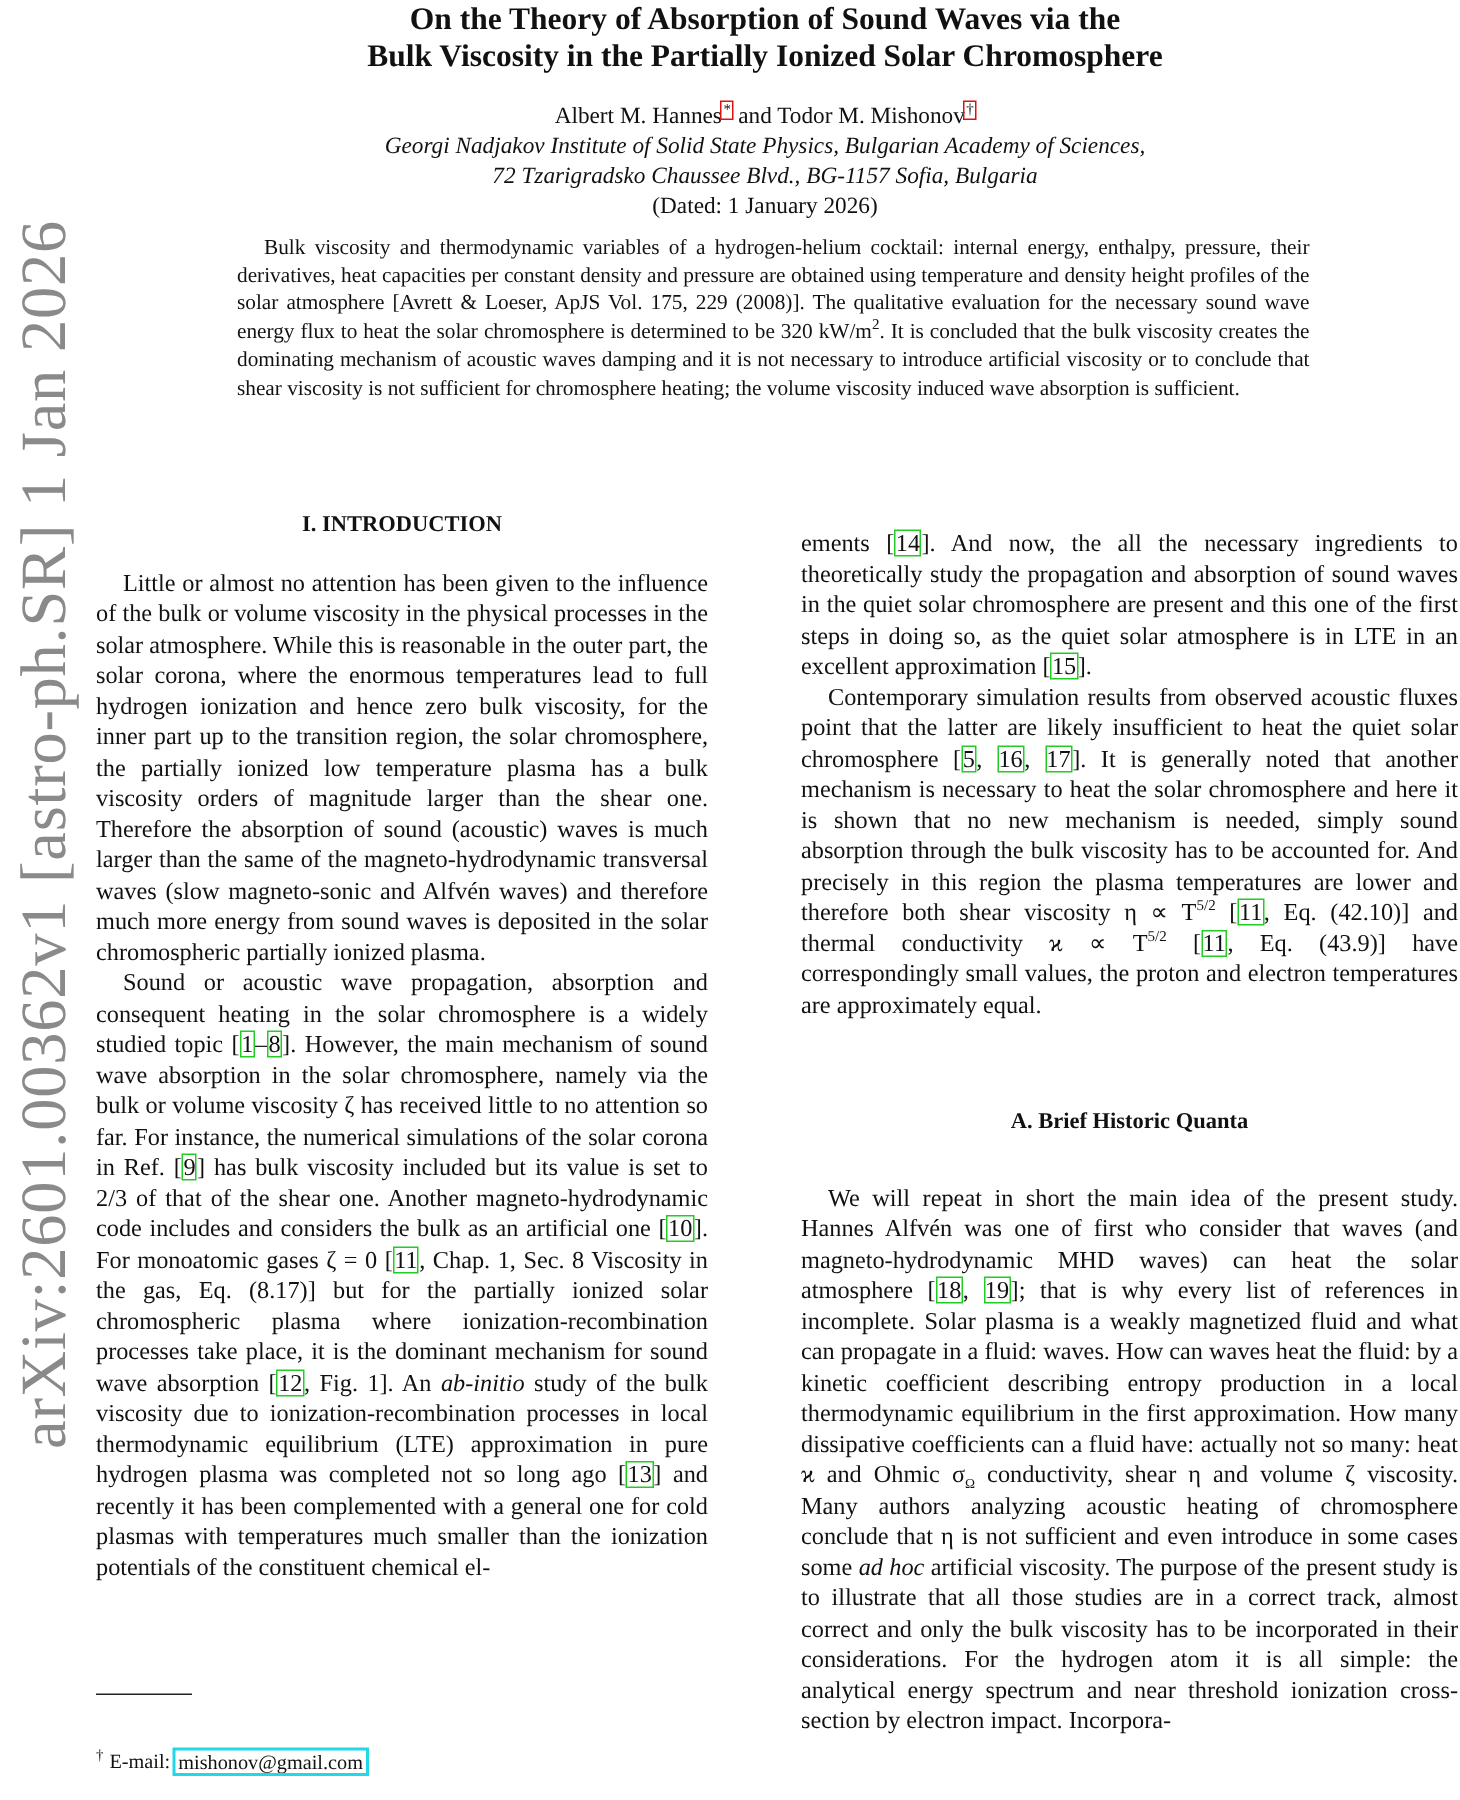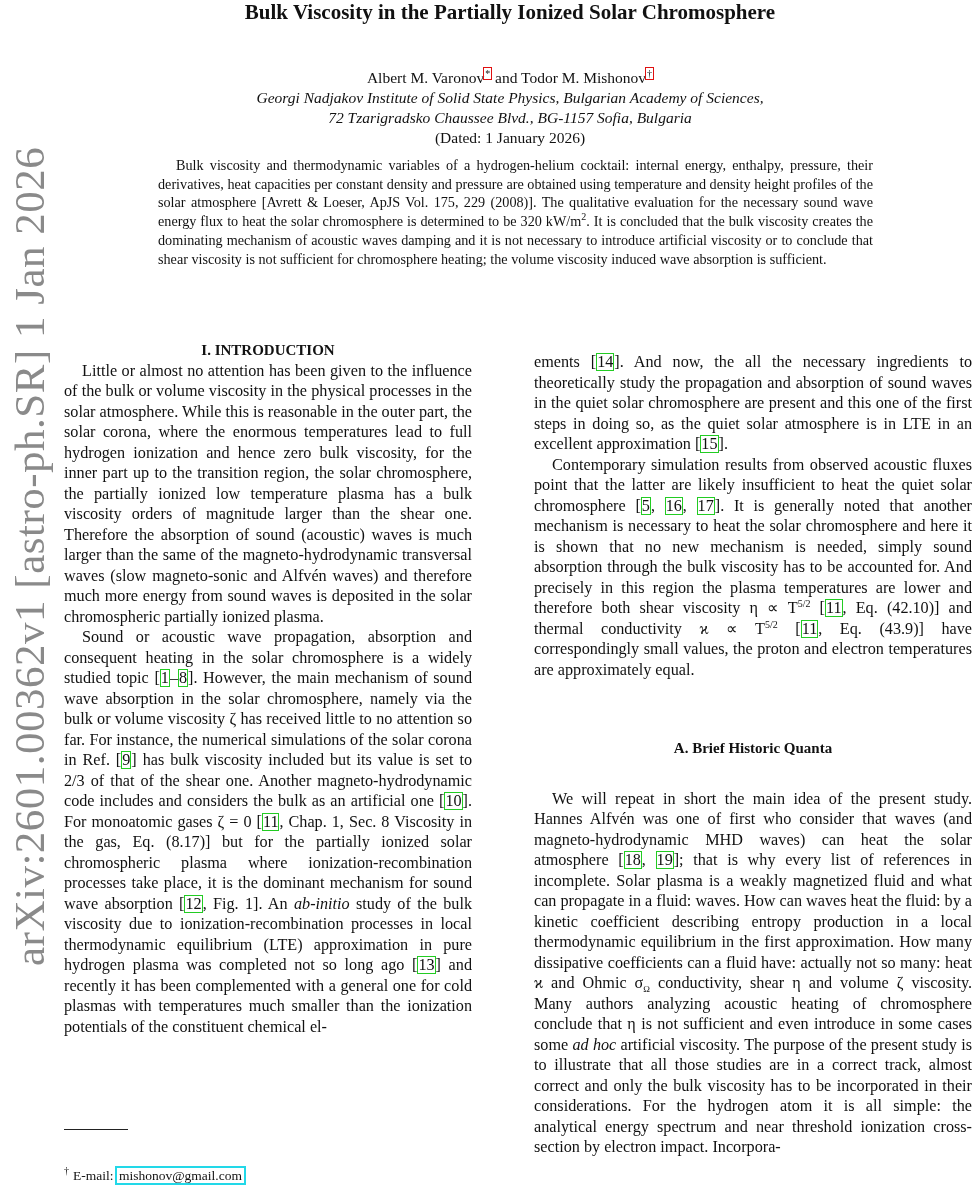--- a/index.html
+++ b/index.html
@@ -59,36 +59,37 @@
   sup { font-size: 10px; line-height: 0; }
   sub { font-size: 9px; line-height: 0; }
   i { font-style: italic; }
 </style>
 </head>
 <body>
 
 <div class="sidebar-id">arXiv:2601.00362v1  [astro-ph.SR]  1 Jan 2026</div>
 
 <div class="title">
+  <div>On the Theory of Absorption of Sound Waves via the</div>
   <div>Bulk Viscosity in the Partially Ionized Solar Chromosphere</div>
 </div>
 
 <div class="authors">
   <div>
-    <span>Albert M. Varonov</span><sup class="ref-box-red">*</sup><span> and </span><span>Todor M. Mishonov</span><sup class="ref-box-red">†</sup>
+    <span>Albert M. Hannes</span><sup class="ref-box-red">*</sup><span> and </span><span>Todor M. Mishonov</span><sup class="ref-box-red">†</sup>
   </div>
   <div class="affil">Georgi Nadjakov Institute of Solid State Physics, Bulgarian Academy of Sciences,</div>
   <div class="affil">72 Tzarigradsko Chaussee Blvd., BG-1157 Sofia, Bulgaria</div>
   <div>(Dated: 1 January 2026)</div>
 </div>
 
 <div class="abstract"><span>Bulk viscosity and thermodynamic variables of a hydrogen-helium cocktail: internal energy, enthalpy, pressure, their derivatives, heat capacities per constant density and pressure are obtained using temperature and density height profiles of the solar atmosphere [Avrett &amp; Loeser, ApJS Vol. 175, 229 (2008)]. The qualitative evaluation for the necessary sound wave energy flux to heat the solar chromosphere is determined to be 320 kW/m</span><sup>2</sup><span>. It is concluded that the bulk viscosity creates the dominating mechanism of acoustic waves damping and it is not necessary to introduce artificial viscosity or to conclude that shear viscosity is not sufficient for chromosphere heating; the volume viscosity induced wave absorption is sufficient.</span></div>
 
 <div class="col col-left">
-  <h2 class="section-h" style="">I.   INTRODUCTION</h2>
+  <h2 class="section-h" style="margin-bottom:18px;">I.   INTRODUCTION</h2>
   <p class="para">Little or almost no attention has been given to the influence of the bulk or volume viscosity in the physical processes in the solar atmosphere. While this is reasonable in the outer part, the solar corona, where the enormous temperatures lead to full hydrogen ionization and hence zero bulk viscosity, for the inner part up to the transition region, the solar chromosphere, the partially ionized low temperature plasma has a bulk viscosity orders of magnitude larger than the shear one. Therefore the absorption of sound (acoustic) waves is much larger than the same of the magneto-hydrodynamic transversal waves (slow magneto-sonic and Alfvén waves) and therefore much more energy from sound waves is deposited in the solar chromospheric partially ionized plasma.</p>
   <p class="para"><span>Sound or acoustic wave propagation, absorption and consequent heating in the solar chromosphere is a widely studied topic [</span><a class="ref-box-green">1</a><span>–</span><a class="ref-box-green">8</a><span>]. However, the main mechanism of sound wave absorption in the solar chromosphere, namely via the bulk or volume viscosity ζ has received little to no attention so far. For instance, the numerical simulations of the solar corona in Ref. [</span><a class="ref-box-green">9</a><span>] has bulk viscosity included but its value is set to 2/3 of that of the shear one. Another magneto-hydrodynamic code includes and considers the bulk as an artificial one [</span><a class="ref-box-green">10</a><span>]. For monoatomic gases ζ = 0 [</span><a class="ref-box-green">11</a><span>, Chap. 1, Sec. 8 Viscosity in the gas, Eq. (8.17)] but for the partially ionized solar chromospheric plasma where ionization-recombination processes take place, it is the dominant mechanism for sound wave absorption [</span><a class="ref-box-green">12</a><span>, Fig. 1]. An </span><i>ab-initio</i><span> study of the bulk viscosity due to ionization-recombination processes in local thermodynamic equilibrium (LTE) approximation in pure hydrogen plasma was completed not so long ago [</span><a class="ref-box-green">13</a><span>] and recently it has been complemented with a general one for cold plasmas with temperatures much smaller than the ionization potentials of the constituent chemical el-</span></p>
 </div>
 
 <div class="footnote-rule"></div>
 <div class="footnotes">
   <div style="margin-top:2px;"><span class="fn-mark">†</span><span>E-mail: </span><a class="ref-box-cyan">mishonov@gmail.com</a></div>
 </div>
 
 <div class="col col-right">

